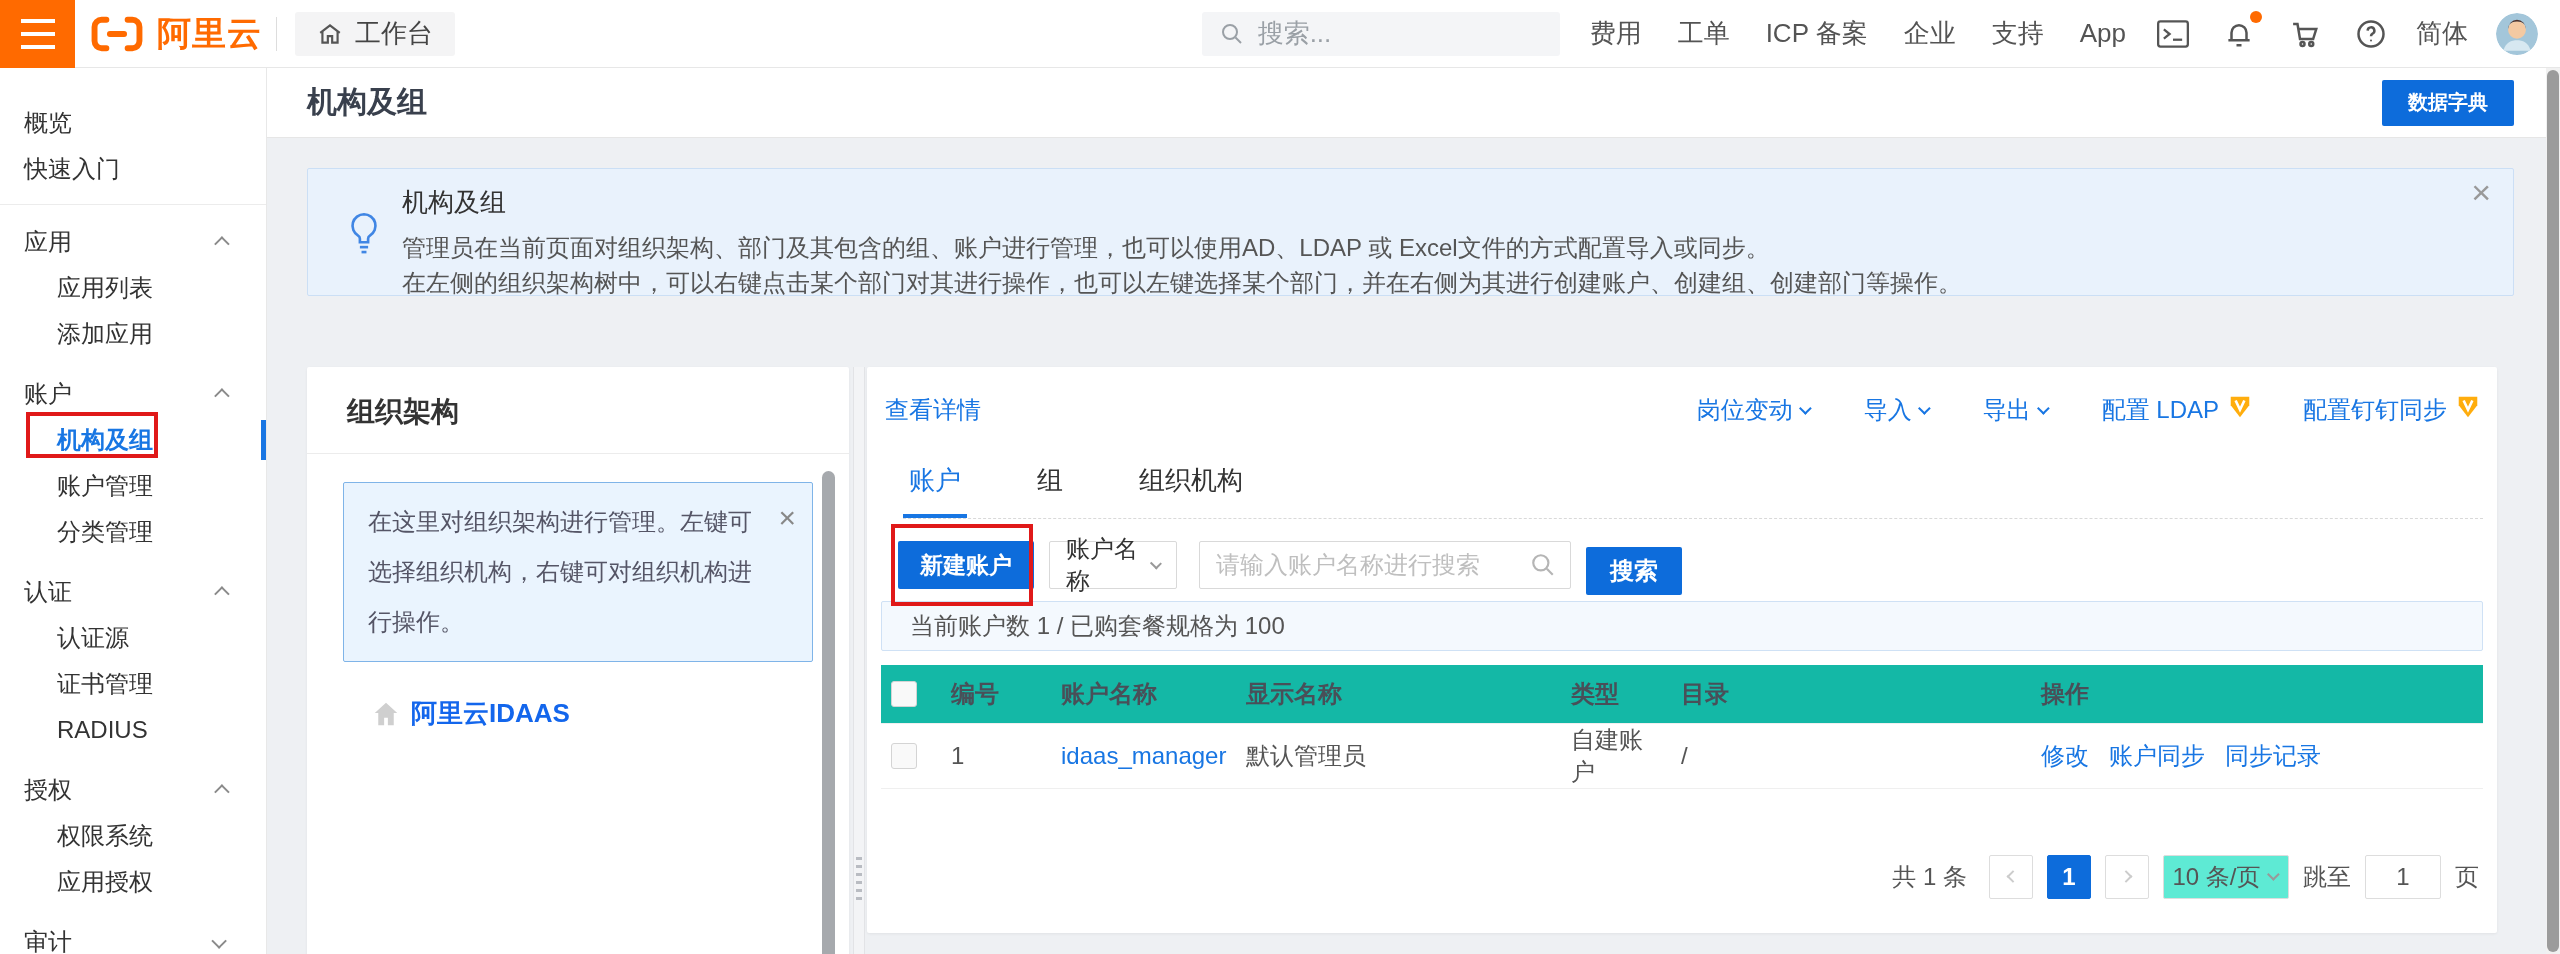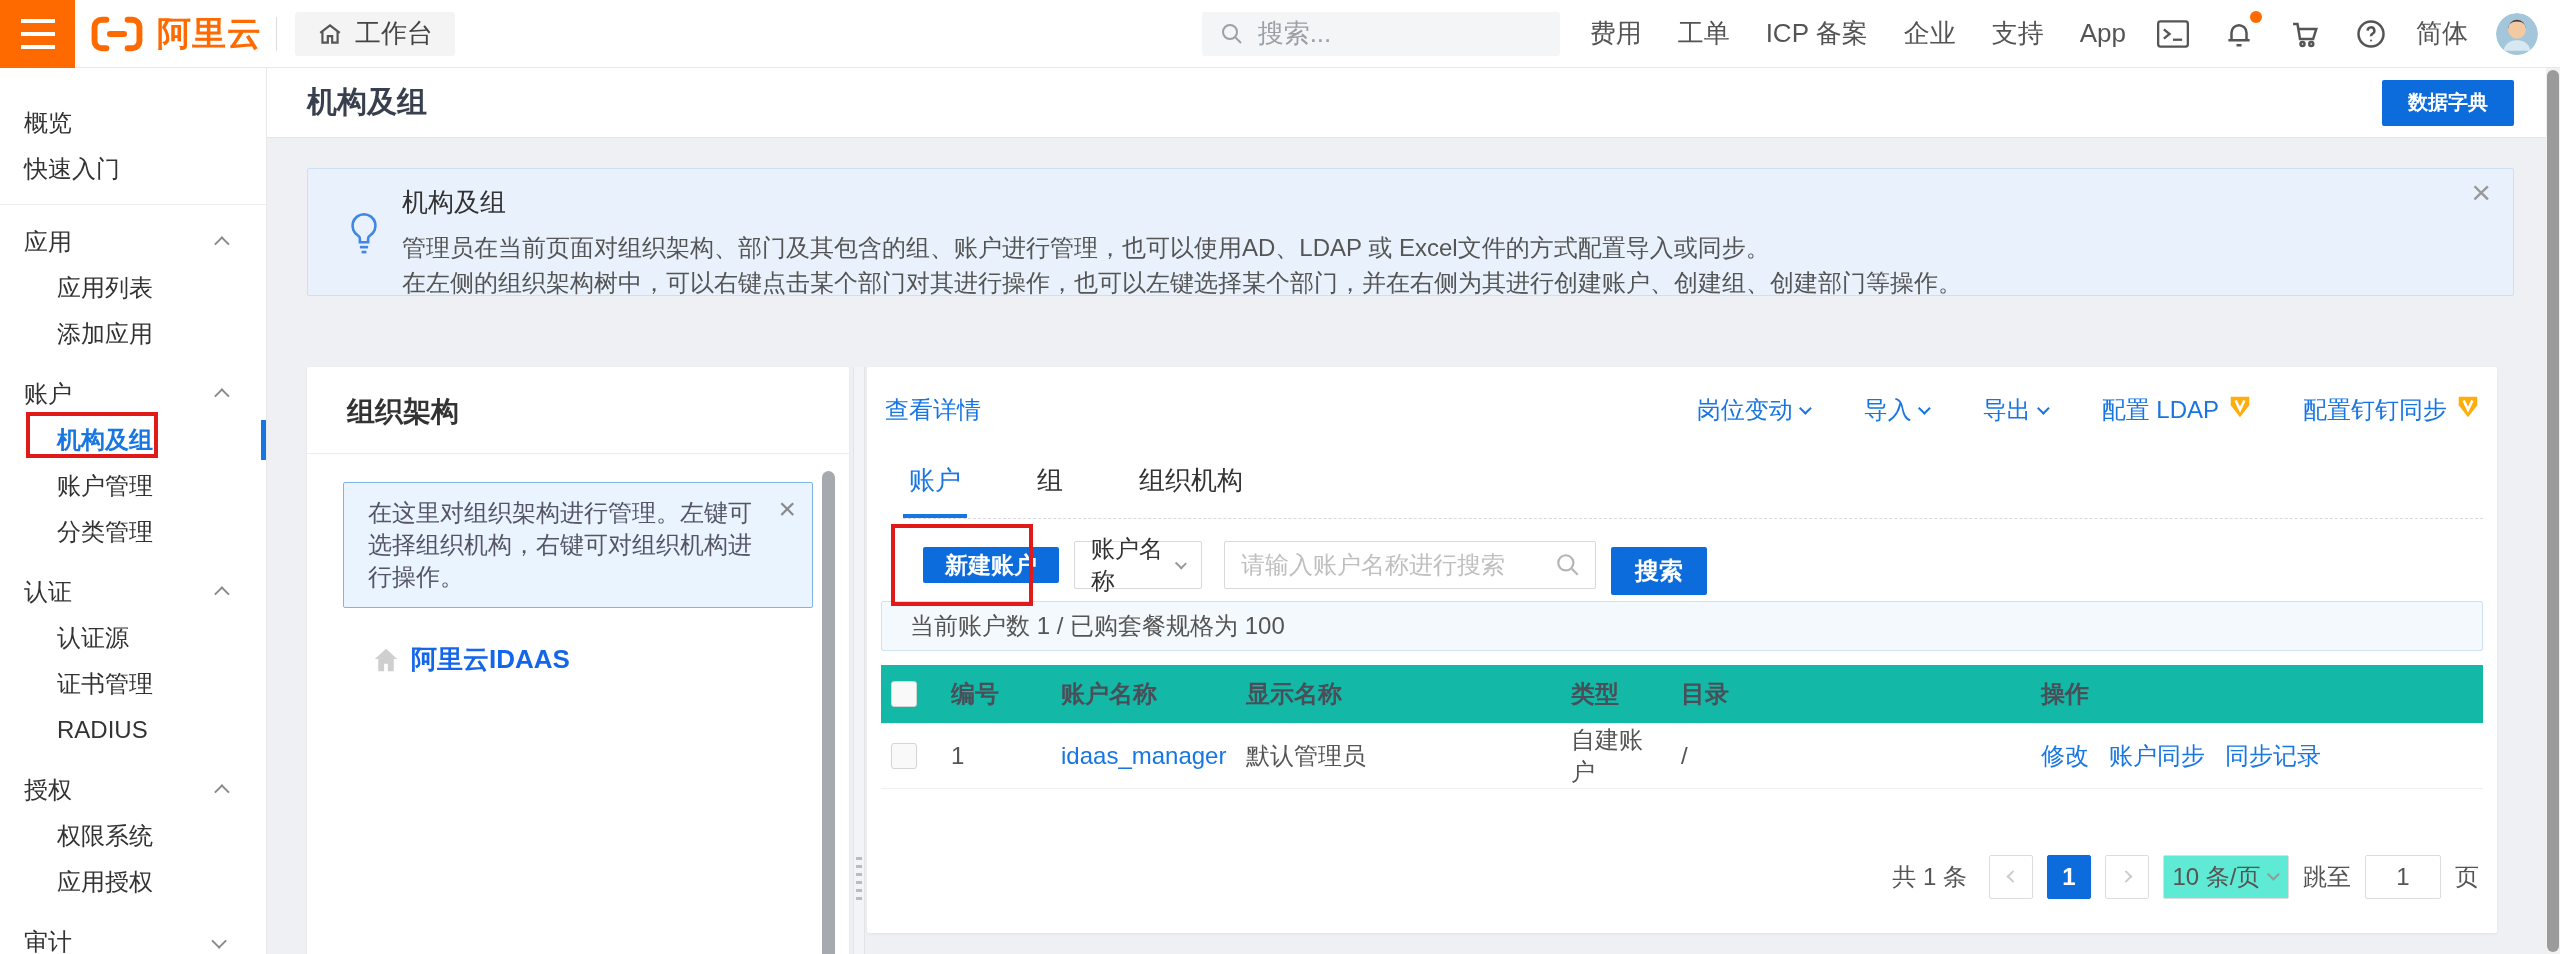--- a/index.html
+++ b/index.html
@@ -66,21 +66,21 @@
   .banner-close { position:absolute; right:22px; top:6px; font-size:34px; color:#999; cursor:pointer; line-height:34px; }
 
   
   .panels { position:absolute; left:40px; top:299px; right:0; bottom:0; display:flex; }
   .card { background:#fff; border-radius:2px; box-shadow:0 1px 3px rgba(0,0,0,0.06); }
 
   .org-card { position:relative; width:542px; height:700px; padding:0; }
   .org-head { font-size:28px; font-weight:bold; color:#333; padding:26px 0 22px 40px; }
   .org-divider { height:1px; background:#ececec; }
   .org-tip { position:relative; margin:28px 36px 0 36px; background:#eaf4fe; border:1px solid #7fb4e8;
-             border-radius:2px; padding:14px 56px 14px 24px; font-size:24px; color:#556; line-height:32px; }
+             border-radius:2px; padding:14px 56px 14px 24px; font-size:24px; color:#556; line-height:50px; }
   .org-tip-close { position:absolute; right:16px; top:10px; font-size:30px; color:#888; cursor:pointer; }
   .tree-node { display:flex; align-items:center; gap:10px; margin:34px 0 0 64px; cursor:pointer; }
   .tree-label { font-size:26px; font-weight:bold; color:#1366EC; }
   .org-scrollbar { position:absolute; right:14px; top:104px; bottom:0; width:13px; background:#a6a9ad; border-radius:7px; }
 
   .splitter { position:relative; width:12px; margin:0 2px 0 4px; background:#f3f4f6;
               border-left:1px solid #e2e3e6; border-right:1px solid #e2e3e6; height:700px; cursor:col-resize; }
   .splitter-grip { position:absolute; left:2px; top:490px; display:flex; flex-direction:column; gap:5px; }
   .splitter-grip i { width:6px; height:3px; background:#b9bcc2; display:block; }
 
@@ -91,21 +91,21 @@
   .action { display:flex; align-items:center; gap:10px; }
   .chev-blue { width:9px; height:9px; border-left:2px solid #1876E3; border-bottom:2px solid #1876E3;
                display:inline-block; transform:rotate(-45deg) translate(0,-3px); }
   .gold-badge svg { width:22px; height:24px; }
 
   .tabs { display:flex; gap:64px; margin:18px 0 0 22px; border-bottom:1px dashed #d9d9d9; }
   .tab { font-size:26px; color:#333; padding:10px 6px 16px 6px; cursor:pointer; border-bottom:4px solid transparent; }
   .tab.active { color:#1876E3; border-bottom-color:#1876E3; }
 
   .controls { display:flex; align-items:center; margin:22px 0 0 17px; height:48px; position:relative; }
-  .btn-new { height:36px; padding:0 22px; font-size:23px;margin-left:25px; }
+  .btn-new { height:48px; padding:0 22px; font-size:23px; }
   .select { display:flex; align-items:center; justify-content:space-between; width:128px; height:48px;
             border:1px solid #d9d9d9; border-radius:2px; margin-left:15px; padding:0 14px 0 16px;
             font-size:24px; color:#333; background:#fff; cursor:pointer; }
   .chev-gray { width:9px; height:9px; border-left:2px solid #999; border-bottom:2px solid #999;
                display:inline-block; transform:rotate(-45deg) translate(0,-3px); }
   .search-input { display:flex; align-items:center; width:372px; height:48px; border:1px solid #d9d9d9;
                   border-radius:2px; margin-left:22px; padding:0 14px 0 16px; background:#fff; }
   .search-input input { flex:1; border:none; outline:none; font-size:24px; color:#333; font-family:inherit; }
   .search-input input::placeholder { color:#bfbfbf; }
   .btn-search { height:48px; padding:0 24px; margin-left:15px; font-size:24px;margin-top:12px; }

